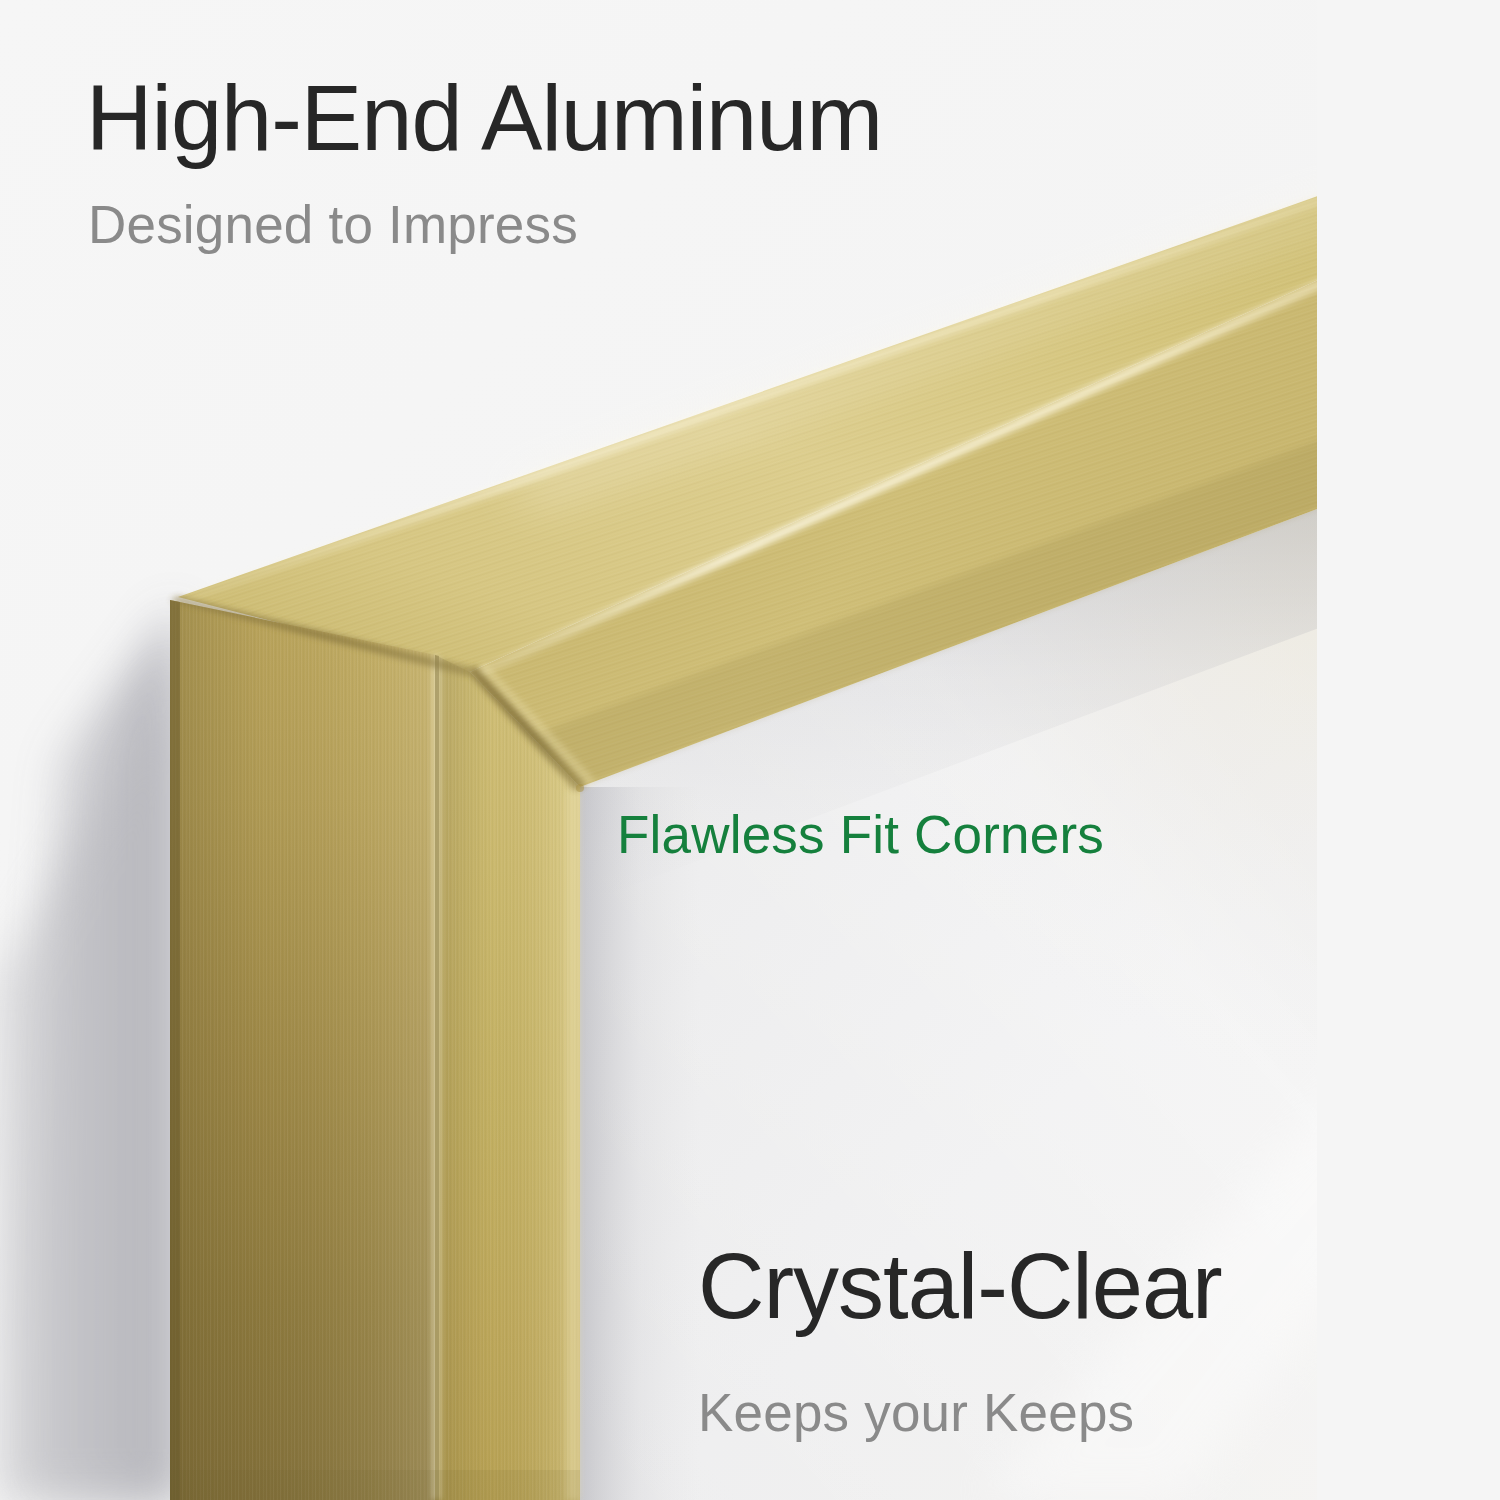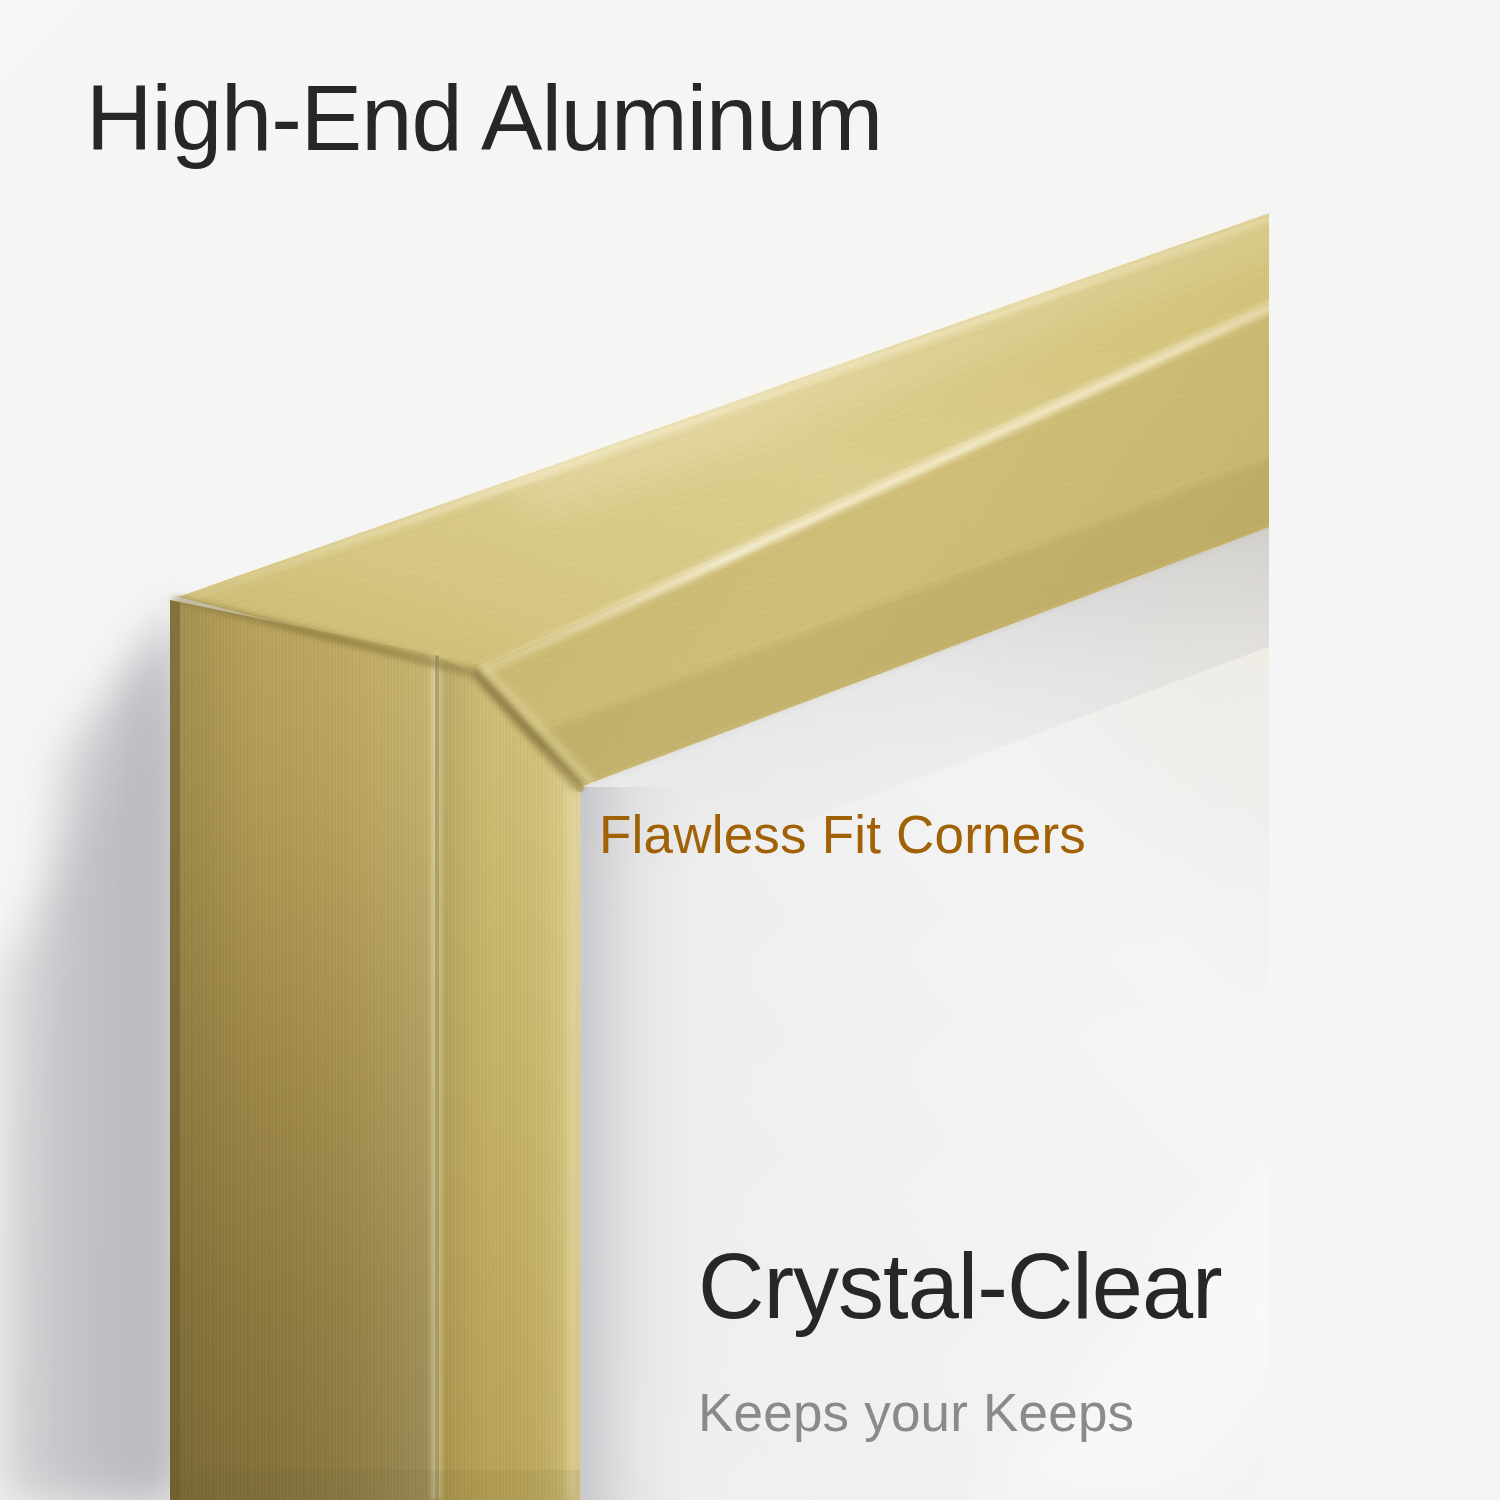--- a/index.html
+++ b/index.html
@@ -8,20 +8,21 @@
     width:1500px;height:1500px;
     background:#f5f5f5;
     font-family:"Liberation Sans", sans-serif;
     overflow:hidden;
   }
   #stage{
     position:relative;
     width:1269px;height:1500px;
     background:#f5f5f5;
     overflow:hidden;
+    padding-left:48px;
   }
 
   
   #scene{
     position:absolute; inset:0;
     overflow:hidden;
   }
   #scene svg{ display:block; width:1500px; height:1500px; }
 
   
@@ -37,25 +38,25 @@
   }
   #subhead{
     left:88px; top:198px;
     font-size:53px;
     font-weight:300;
     letter-spacing:0.2px;
     color:#8a8a8a;
     line-height:1.0;
   }
   #corner-label{
-    left:599px; top:808px;
+    left:617px; top:808px;
     font-size:53px;
     font-weight:300;
     letter-spacing:0.2px;
-    color:#a16207;
+    color:#15803d;
     line-height:1.0;
   }
   #glass-title{
     left:662px; top:1006px;
     font-size:92px;
     font-weight:300;
     letter-spacing:-1.0px;
     color:#272727;
     line-height:1.22;
   }
@@ -292,20 +293,21 @@
       <path d="M 478,668 L 486,664 L 596,781 L 588,786 Z" fill="#f0e6b6" opacity="0.35" filter="url(#blurSoft)"></path>
 
       <circle cx="580" cy="788" r="4" fill="#a99143" opacity="0.5"></circle>
 
       <path d="M 170,1470 L 580,1470 L 580,1500 L 170,1500 Z" fill="#6d5e30" opacity="0.10"></path>
     </svg>
   </div>
 
   <div class="txt" id="headline">High-End Aluminum</div>
 
+  <div class="txt" id="subhead">Designed to Impress</div>
 
   <div class="txt" id="corner-label">Flawless Fit Corners</div>
 
   <div class="txt" id="glass-title">
     <span class="line">Crystal-Clear</span>
     
   </div>
 
   <div class="txt" id="glass-sub">
     <span class="line">Keeps your Keeps</span>

